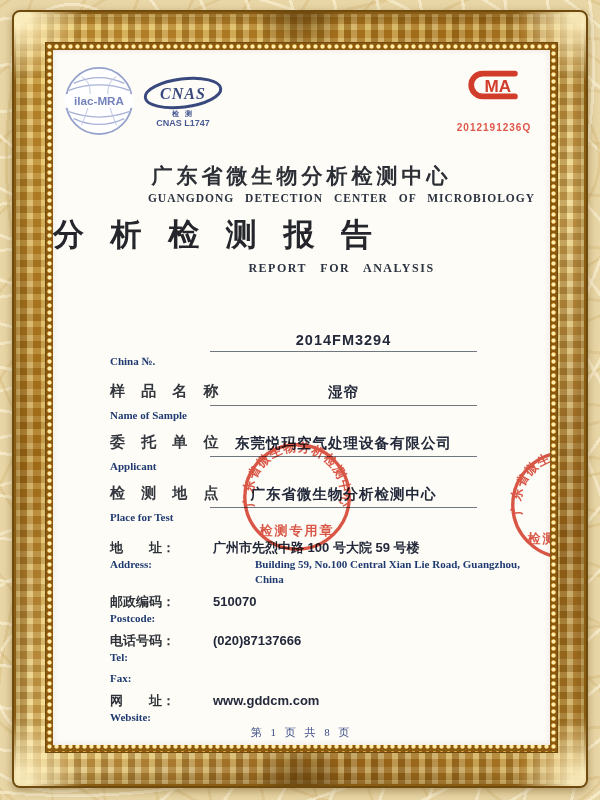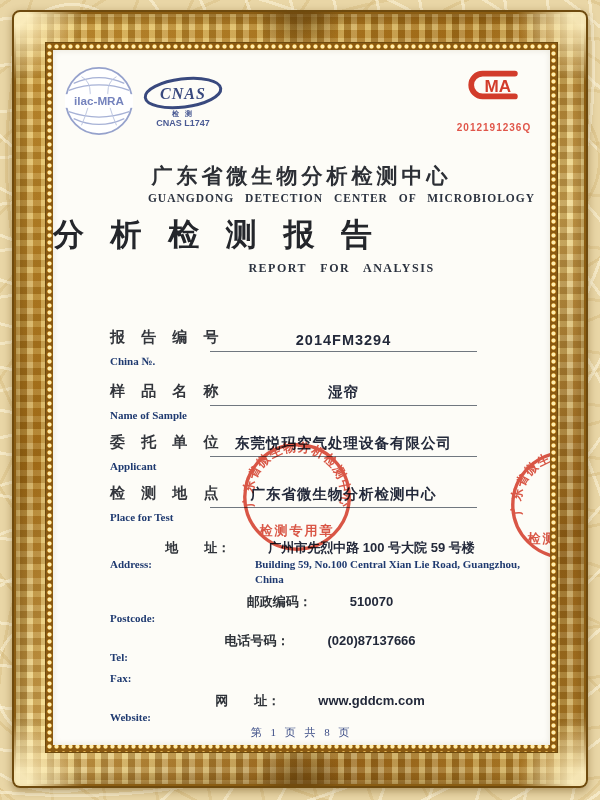--- a/index.html
+++ b/index.html
@@ -83,21 +83,21 @@
   .f-line{position:absolute;left:100px;top:0;width:267px;height:31px;
     border-bottom:1.5px solid #70777f;text-align:center;}
   .f-value{position:absolute;left:0;right:0;bottom:3px;font-size:14.5px;font-weight:bold;
     color:#23293a;letter-spacing:1px;}
   .f-en{position:absolute;left:0;top:35px;font-size:11px;font-weight:bold;color:#1f3a70;
     font-family:"Liberation Serif",serif;}
 
   
   .contact{position:absolute;left:57px;top:489px;width:420px;}
   .c-entry{margin-bottom:6px;}
-  .c-zh{font-size:13px;font-weight:bold;color:#2e3238;line-height:18px;display:flex;justify-content:center;}
+  .c-zh{font-size:13px;font-weight:bold;color:#2e3238;line-height:18px;display:flex;}
   .c-zh .lab{width:103px;flex:none;}
   .c-zh .val{color:#23293a;}
   .c-en{font-size:11px;font-weight:bold;color:#1f3a70;line-height:15px;display:flex;
     font-family:"Liberation Serif",serif;gap:42px;}
   .c-en .lab{width:103px;flex:none;}
 
   .footer{left:0;top:675px;width:497px;text-align:center;font-size:11px;color:#3b4c86;
     letter-spacing:3px;font-family:"Liberation Serif",serif;}
 
   .stamp{position:absolute;pointer-events:none;mix-blend-mode:multiply;opacity:.88;}
@@ -139,21 +139,20 @@
     <text x="36" y="27" text-anchor="middle" font-size="18" font-weight="bold" fill="#d23c2b" font-family="Liberation Sans, sans-serif">MA</text>
   </svg>
   <div class="abs cma-code">2012191236Q</div>
 
   <div class="abs org-zh">广东省微生物分析检测中心</div>
   <div class="abs org-en serif">GUANGDONG DETECTION CENTER OF MICROBIOLOGY</div>
   <div class="abs title-zh">分 析 检 测 报 告</div>
   <div class="abs title-en serif">REPORT FOR ANALYSIS</div>
 
   <div class="field" style="top:270px">
-    <div class="f-zh">报 告 编 号</div>
     <div class="f-line">
       <span class="f-value">2014FM3294</span>
     </div>
     <div class="f-en">China №.</div>
   </div>
   <div class="field" style="top:324px">
     <div class="f-zh">样 品 名 称</div>
     <div class="f-line">
       <span class="f-value">湿帘</span>
     </div>

